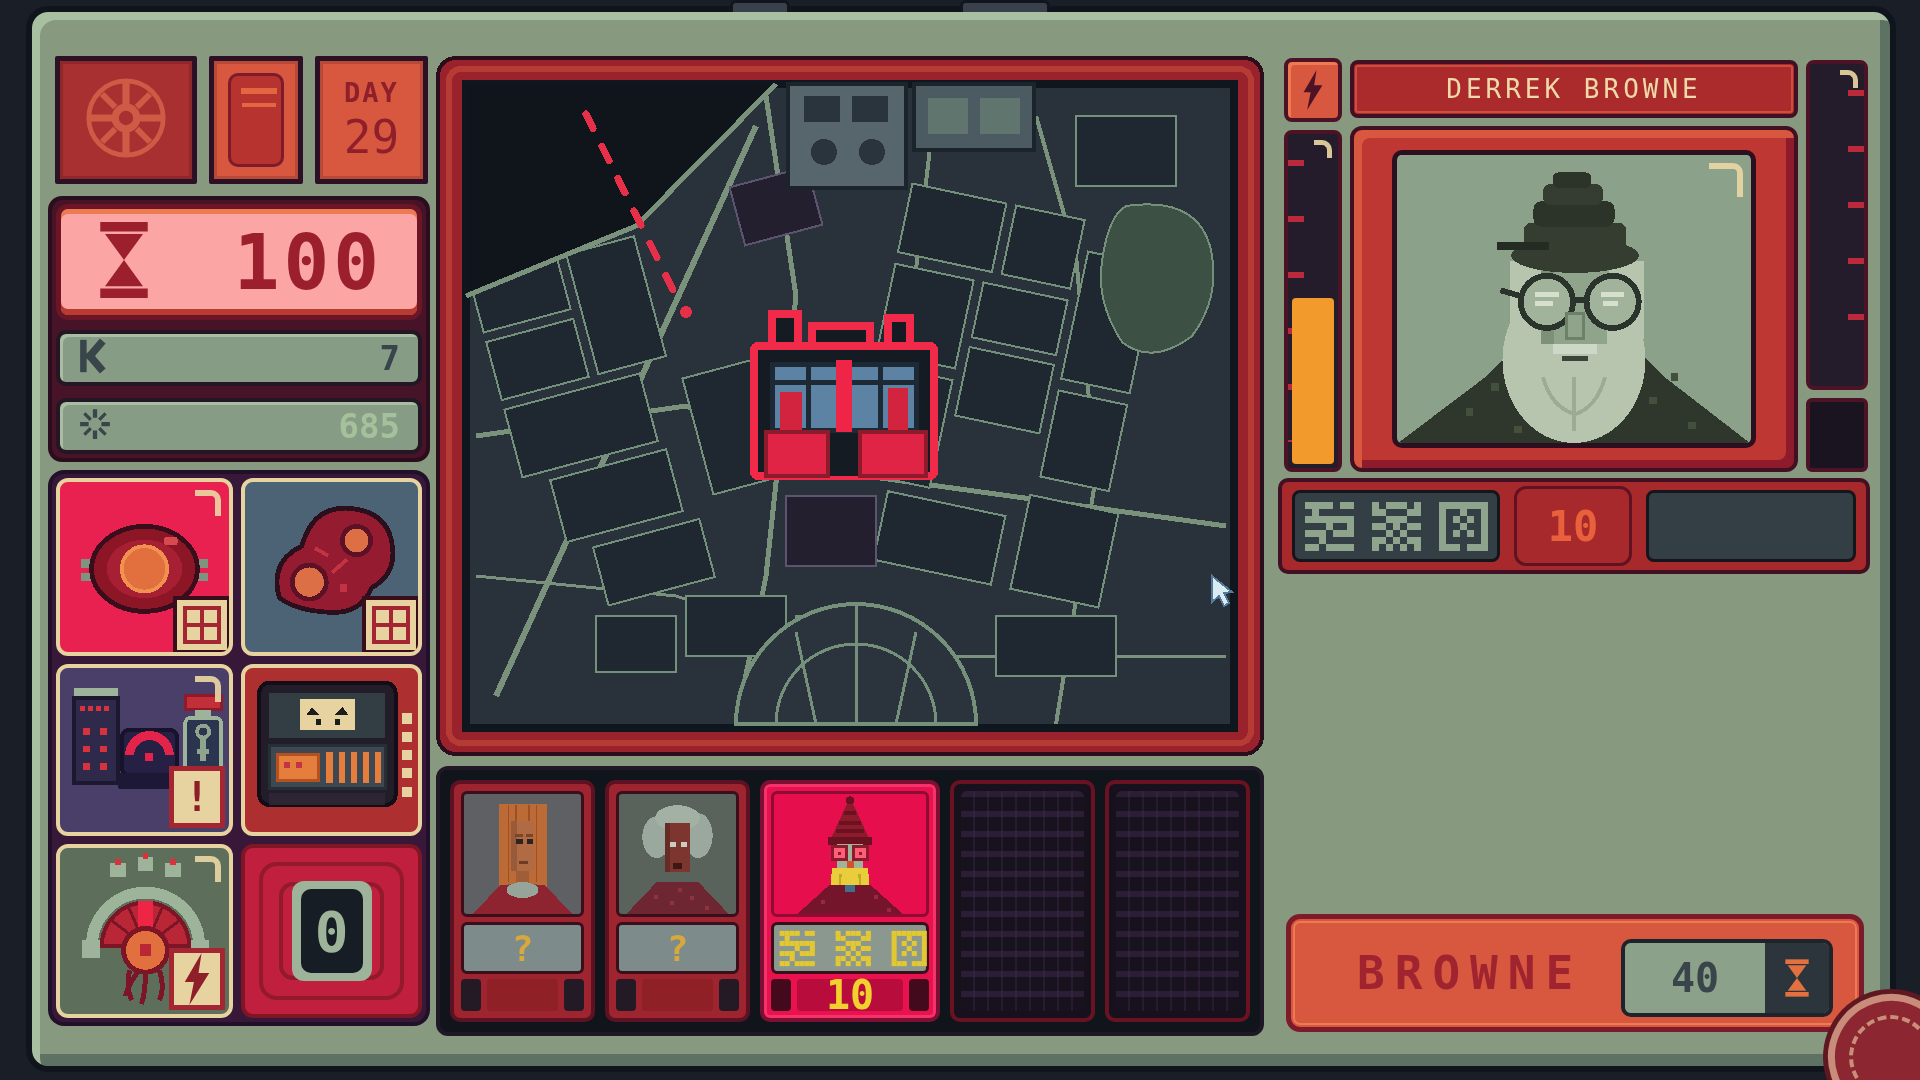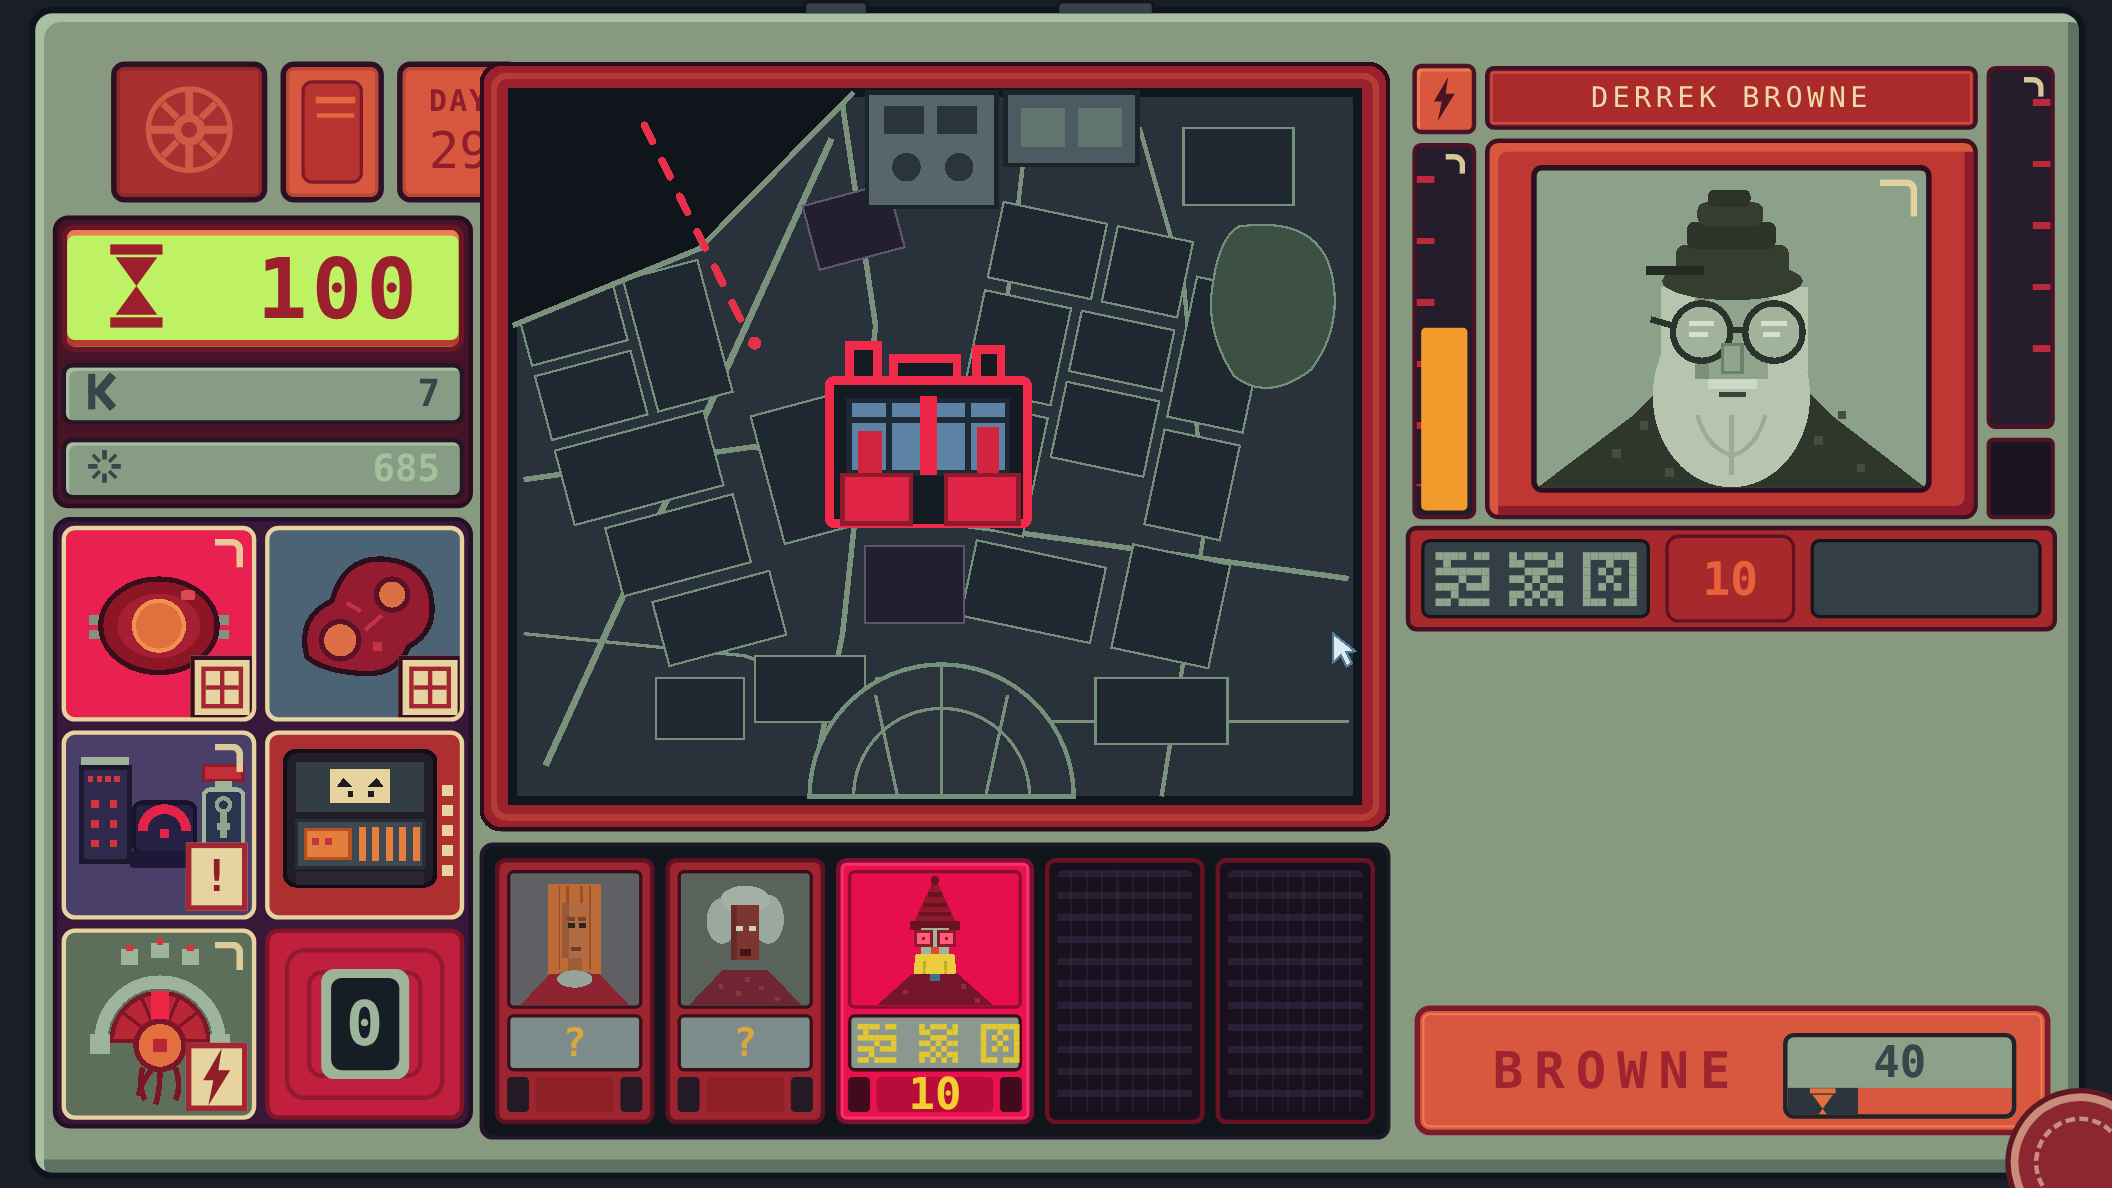--- a/index.html
+++ b/index.html
@@ -8,37 +8,37 @@
             font-family:"DejaVu Sans Mono","Liberation Mono",monospace; }
 
   
   .machine { position:absolute; left:26px; top:6px; width:1870px; height:1066px;
              background:#87997f; border:6px solid #10151d; border-radius:22px;
              box-shadow: inset 8px 8px 0 #a9bfa2, inset -10px -12px 0 #5e7263; }
   .top-tab { position:absolute; background:#39424c; border:3px solid #12161c; border-bottom:none;
              border-radius:6px 6px 0 0; }
 
   
-  .tile-top { position:absolute; border:5px solid #2e1026; border-radius:12px;
-              box-shadow: inset 0 0 0 3px rgba(0,0,0,.15); margin-left: 46px; }
+  .tile-top { position:absolute; border:5px solid #2e1026; border-radius:2px;
+              box-shadow: inset 0 0 0 3px rgba(0,0,0,.15); }
   .tile-compass { left:55px; top:56px; width:142px; height:128px; background:#a93030; color:#cf5a45;
                   display:flex; align-items:center; justify-content:center; }
   .tile-journal { left:209px; top:56px; width:94px; height:128px; background:#d8573f; }
   .journal-inner { position:absolute; inset:12px 14px; background:#b7332f; border:3px solid #7e1b2b; border-radius:10px; }
   .journal-inner::before { content:''; position:absolute; left:10px; top:12px; width:36px; height:6px;
                            background:#e2663f; box-shadow:0 14px 0 -1px #e2663f; }
   .tile-day { left:315px; top:56px; width:113px; height:128px; background:#d8573f; color:#8e1f2b;
               display:flex; flex-direction:column; align-items:center; justify-content:center; gap:2px; }
   .day-label { font-size:27px; font-weight:bold; letter-spacing:2px; }
   .day-value { font-size:46px; font-weight:normal; }
 
   .stat-cluster { position:absolute; left:48px; top:196px; width:382px; height:266px;
                   background:#471427; border:4px solid #2a0d1e; border-radius:14px; }
   .time-panel { position:absolute; left:56px; top:204px; width:366px; height:116px;
-                background:#bef264; border:5px solid #6b1526; border-radius:12px;
+                background:#fca5a5; border:5px solid #6b1526; border-radius:12px;
                 box-shadow: inset 0 5px 0 #ee7a52, inset 0 -6px 0 #b93a2e;
                 display:flex; align-items:center; justify-content:space-between; padding:4px 34px;
                 color:#9b1f2c; }
   .time-value { font-size:76px; font-weight:bold; letter-spacing:4px; }
   .stat-bar { position:absolute; left:56px; width:366px; height:56px; background:#879c85;
               border:4px solid #241624; border-radius:10px;
               box-shadow: inset 3px 3px 0 #a9bda3;
               display:flex; align-items:center; padding:0 18px; color:#39454a; }
   .bar-money { top:330px; } .bar-light { top:398px; }
   .stat-value { margin-left:auto; font-size:34px; font-weight:bold; }
@@ -164,21 +164,21 @@
             border:5px solid #7e1b2b; border-radius:14px; }
   .desc-inner { position:absolute; inset:12px; background:#8ba18a; border:4px solid #5a6e5e; border-radius:10px;
             padding:28px 36px; color:#39454a; font-size:23px; font-weight:bold; line-height:39px;
             font-variant:small-caps; letter-spacing:1px; }
 
   .travel-btn { position:absolute; left:1286px; top:914px; width:578px; height:118px; background:#d8573f;
             border:5px solid #7e1b2b; border-radius:14px; outline:2px solid #ec7a52; outline-offset:-9px;
             display:flex; align-items:center; cursor:pointer; }
   .travel-label { margin-left:66px; color:#a02430; font-size:46px; font-weight:bold; letter-spacing:10px; }
   .cost-pill { position:absolute; right:26px; top:20px; width:212px; height:78px;
-            border:4px solid #1d242b; border-radius:10px; overflow:hidden; display:flex;flex-direction:column; }
+            border:4px solid #1d242b; border-radius:10px; overflow:hidden; display:flex; }
   .cost-val { flex:1; background:#8ba18a; color:#39454a; font-size:40px; font-weight:bold;
             display:flex; align-items:center; justify-content:center; }
   .cost-ico { width:64px; background:#2c353c; color:#e2713f; display:flex; align-items:center; justify-content:center; }
 
   .watermark { position:absolute; right:-34px; bottom:-40px; width:126px; height:126px; border-radius:50%;
             background:#8c2630; border:7px solid #c98b7a; box-shadow:0 0 0 5px #5f1822;
             transform:rotate(-18deg); }
   .watermark::before { content:''; position:absolute; inset:14px; border:4px dashed #d9a98c; border-radius:50%; opacity:.8; }
 </style>
 </head>

